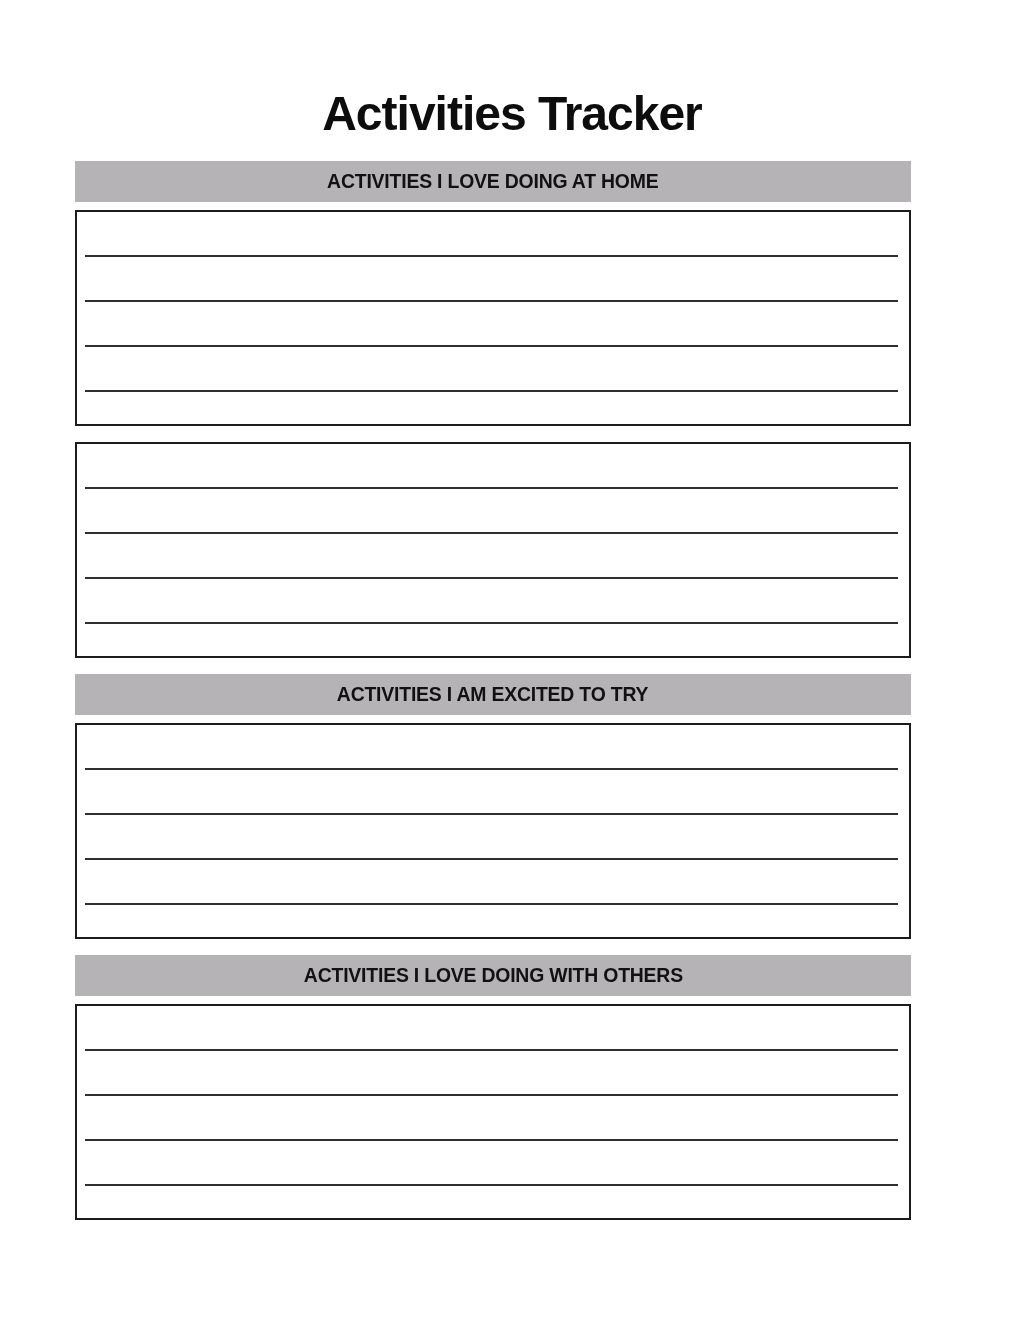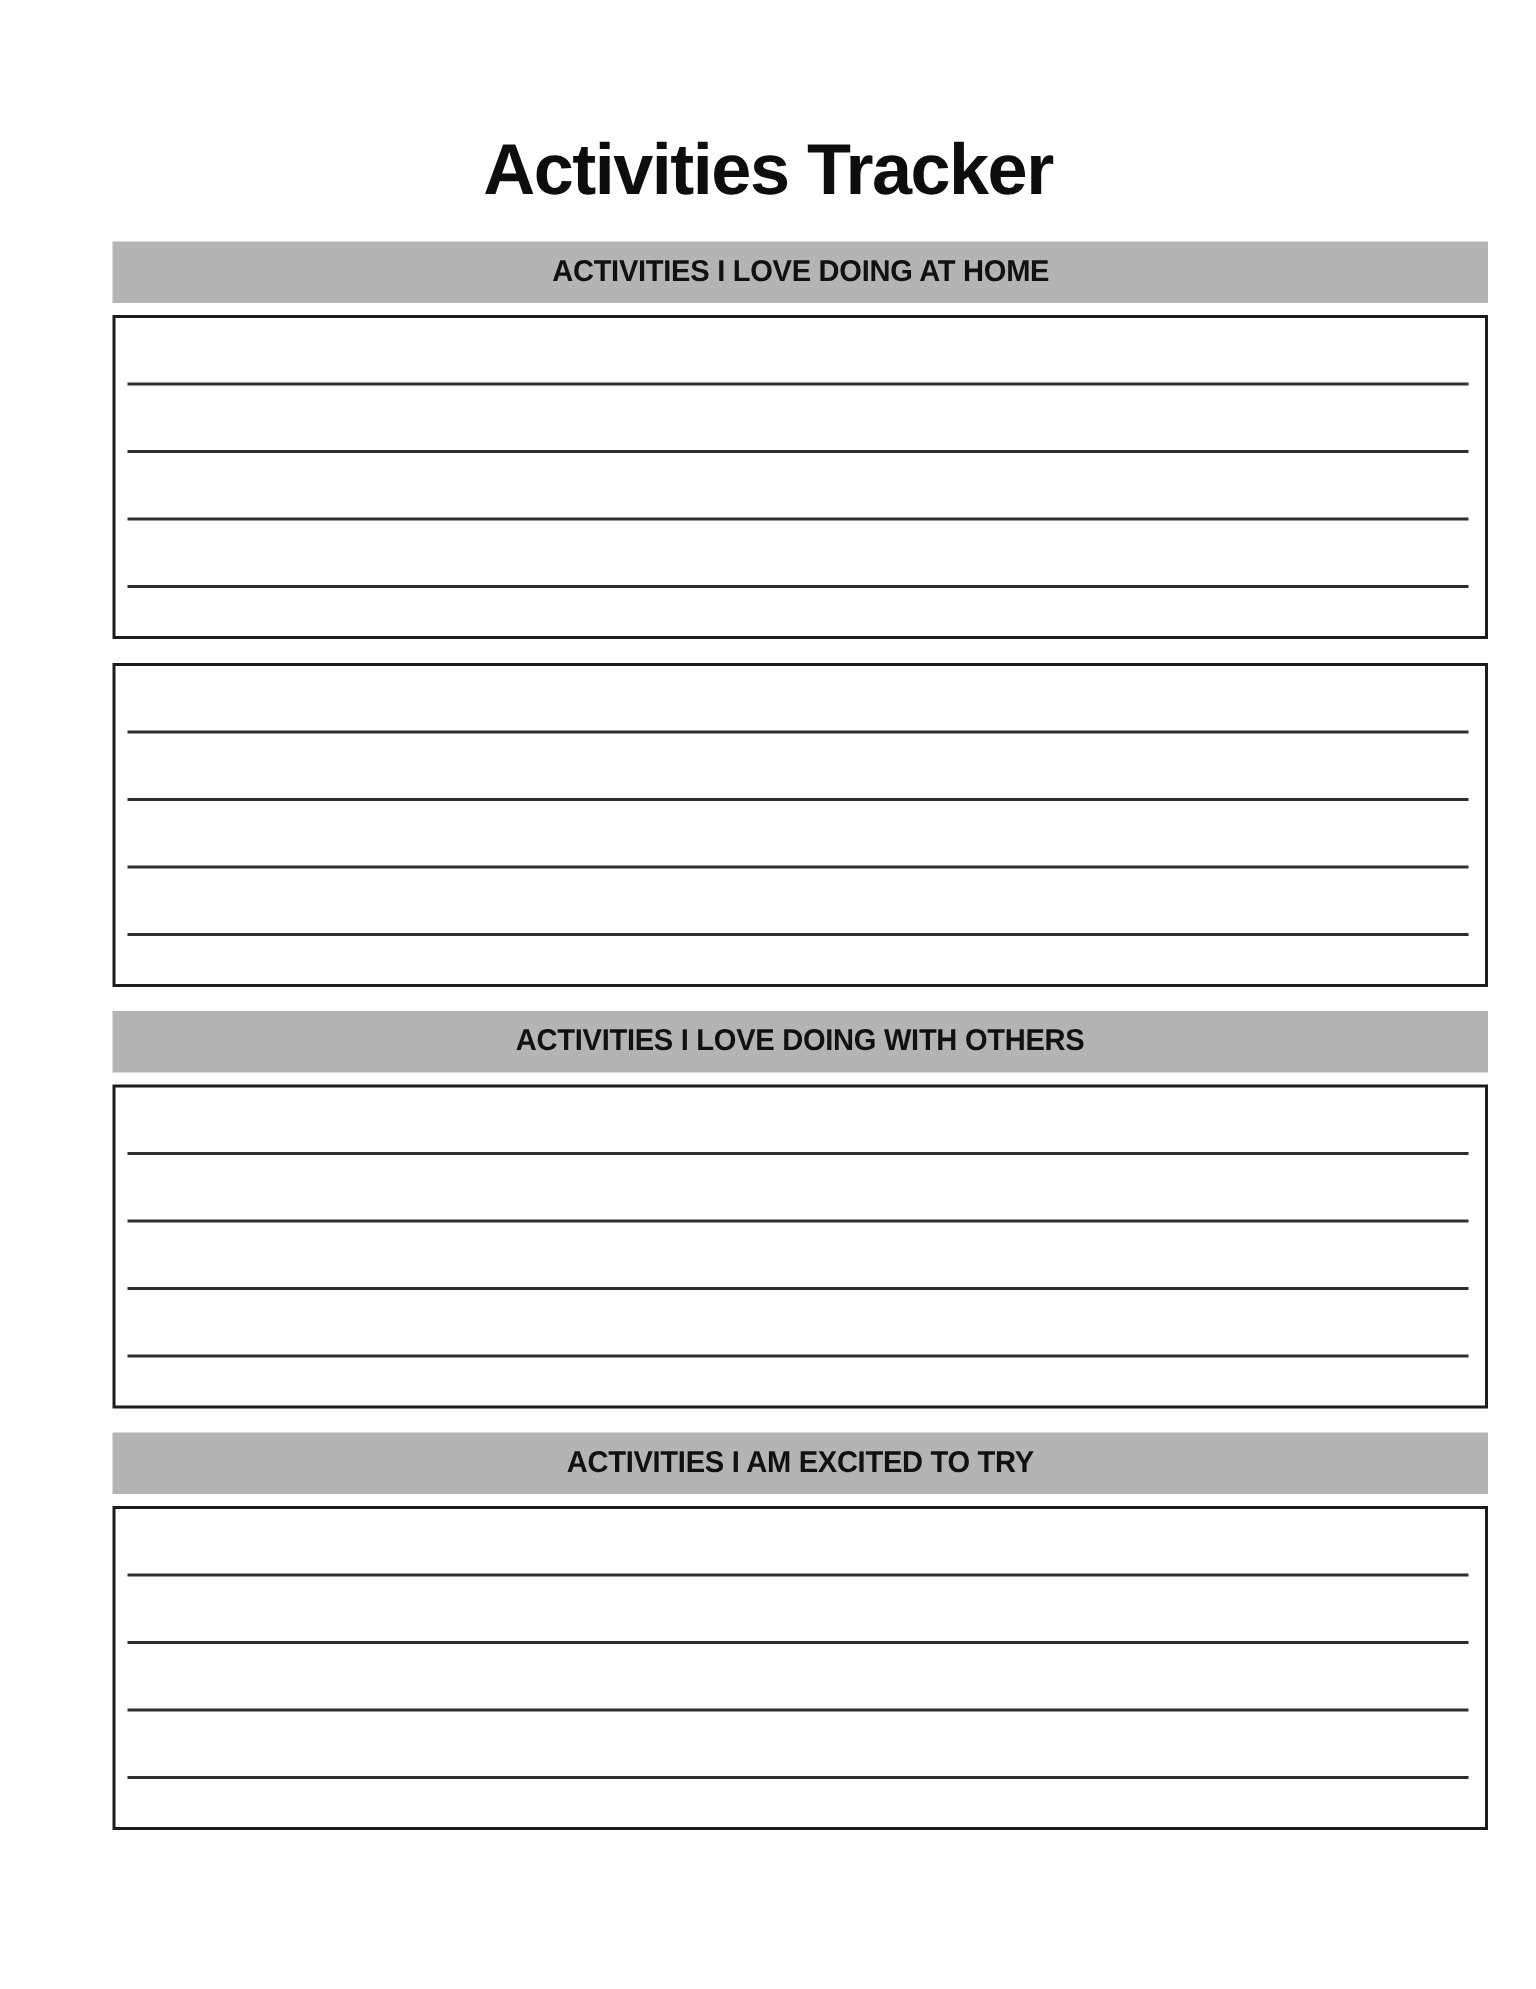--- a/index.html
+++ b/index.html
@@ -30,21 +30,21 @@
     height:126px;
     text-align:center;
     font-size:48px;
     line-height:48px;
     font-weight:900;
     letter-spacing:-1px;
     color:var(--title-text);
   }
   .section{
     margin:23px 0 16px 75px;
-    width:917px;
+    width:836px;
   }
   .section + .section{ margin-top:0; }
   .section-header{
     height:41px;
     background:var(--header-bar);
     display:flex;
     align-items:center;
     justify-content:center;
   }
   .section-header-label{
@@ -91,33 +91,33 @@
     <div class="writing-box">
         <div class="write-line"></div>
         <div class="write-line"></div>
         <div class="write-line"></div>
         <div class="write-line"></div>
       </div>
   </div>
 
   <div class="section">
     <div class="section-header">
-      <span class="section-header-label">ACTIVITIES I LOVE DOING WITH OTHERS</span>
+      <span class="section-header-label">ACTIVITIES I AM EXCITED TO TRY</span>
     </div>
     <div class="writing-box">
         <div class="write-line"></div>
         <div class="write-line"></div>
         <div class="write-line"></div>
         <div class="write-line"></div>
       </div>
   </div>
 
   <div class="section">
     <div class="section-header">
-      <span class="section-header-label">ACTIVITIES I AM EXCITED TO TRY</span>
+      <span class="section-header-label">ACTIVITIES I LOVE DOING WITH OTHERS</span>
     </div>
     <div class="writing-box">
         <div class="write-line"></div>
         <div class="write-line"></div>
         <div class="write-line"></div>
         <div class="write-line"></div>
       </div>
   </div>
 
 </div>

